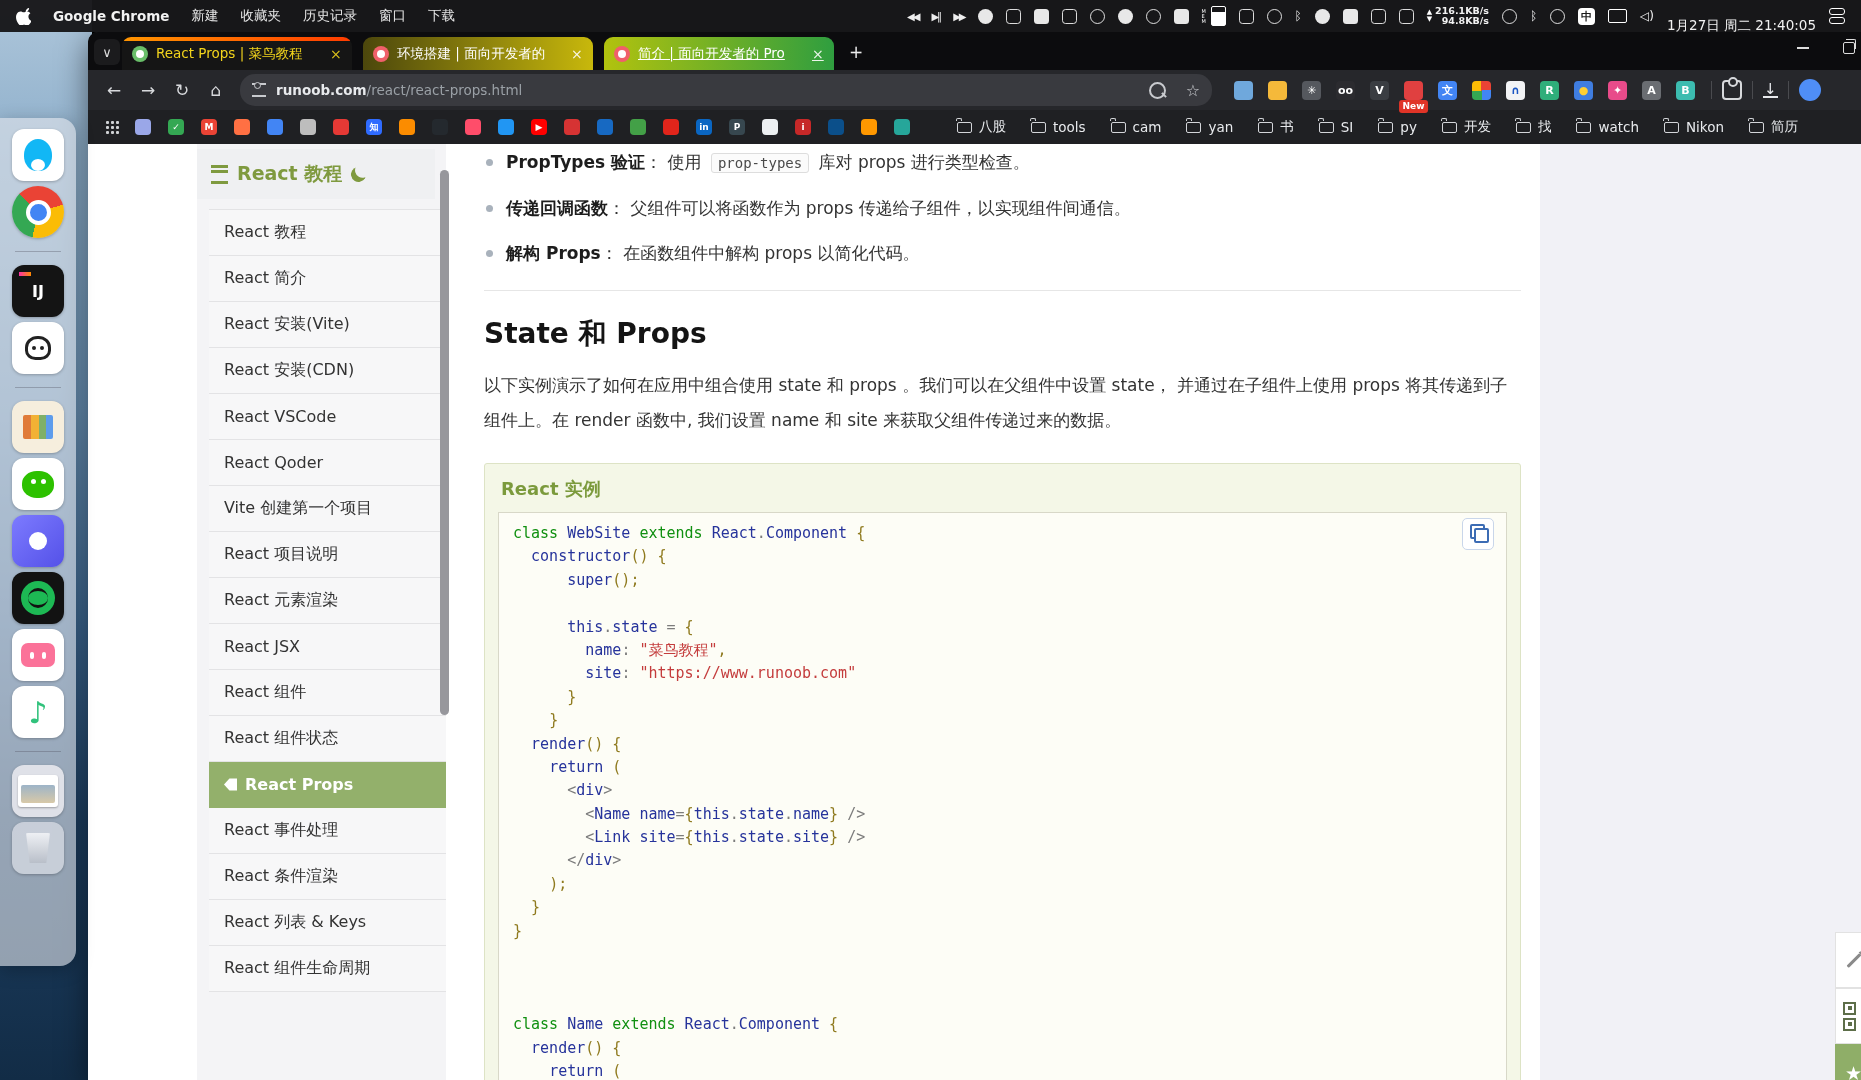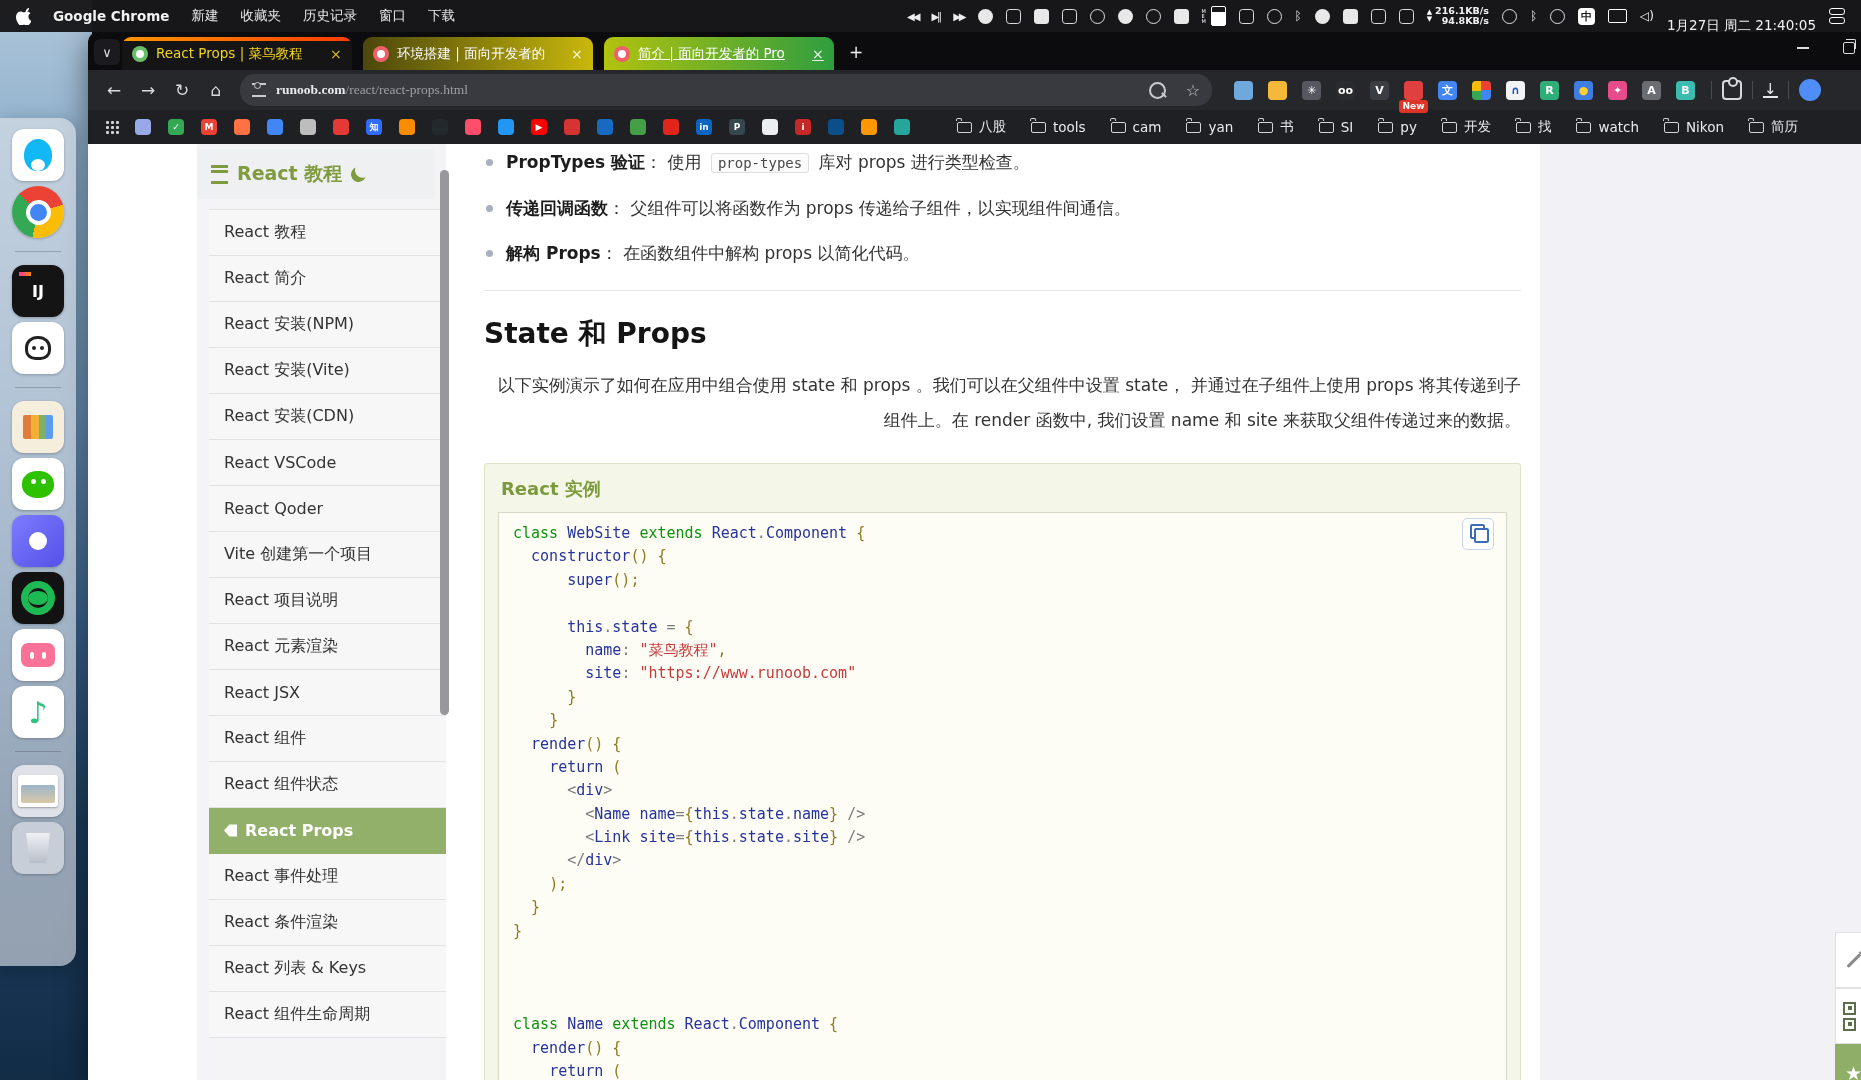--- a/index.html
+++ b/index.html
@@ -74,21 +74,21 @@
   .tab-title{flex:1;overflow:hidden;text-overflow:clip;}
   .tab-close{flex:0 0 14px;font-size:14px;opacity:.9;}
   .newtab-btn{width:26px;height:26px;margin:0 0 5px 9px;color:#eee;font-size:17px;display:flex;align-items:center;justify-content:center;}
   .win-controls{position:absolute;right:6px;top:10px;display:flex;gap:34px;align-items:center;color:#ddd;}
   .wc-min{width:12px;height:2px;background:#ddd;}
   .wc-max{width:10px;height:10px;border:1.5px solid #ddd;border-radius:2px;position:relative;}
   .wc-max::before{content:'';position:absolute;left:2px;top:-4px;width:9px;height:9px;border-top:1.5px solid #ddd;border-right:1.5px solid #ddd;border-radius:0 2px 0 0;}
   
   .toolbar{position:relative;height:40px;background:#26272b;display:flex;align-items:center;padding:0 10px;gap:2px;z-index:5;}
   .nav-ico{width:32px;height:32px;display:flex;align-items:center;justify-content:center;color:#d7d9dc;font-size:17px;border-radius:50%;}
-  .pill{height:16px;flex:0 0 972px;background:#393a3f;border-radius:15px;display:flex;align-items:center;padding:16px 12px;box-sizing:border-box;margin:0 6px;font-family:Liberation Serif, serif;}
+  .pill{height:16px;flex:0 0 972px;background:#393a3f;border-radius:15px;display:flex;align-items:center;padding:16px 12px;box-sizing:border-box;margin:0 6px;}
   .tune{width:14px;height:10px;border-top:2px solid #c8cace;border-bottom:2px solid #c8cace;position:relative;margin-right:10px;}
   .tune::before{content:'';position:absolute;top:-3.5px;left:2px;width:5px;height:5px;background:#393a3f;border:1.5px solid #c8cace;border-radius:50%;}
   .url{font-size:13.5px;color:#e8eaed;white-space:nowrap;overflow:hidden;flex:1;}
   .url .path{color:#9aa0a6;}
   .pill-zoom{width:13px;height:13px;border:2px solid #c8cace;border-radius:50%;position:relative;margin-right:20px;}
   .pill-zoom::after{content:'';position:absolute;left:10px;top:10px;width:6px;height:2px;background:#c8cace;transform:rotate(45deg);}
   .pill-star{color:#c8cace;font-size:16px;}
   #ext-row{display:flex;align-items:center;gap:15px;margin-left:14px;}
   .ext{width:19px;height:19px;border-radius:4px;position:relative;display:flex;align-items:center;justify-content:center;}
   .ext-l{font-size:11px;font-weight:bold;color:#fff;line-height:1;}
@@ -132,21 +132,21 @@
   
   .main{position:absolute;left:396px;top:0;width:1037px;}
   #bullet-list{list-style:none;margin:6px 0 0;padding:0;font-size:17px;color:#333;}
   .bullet{position:relative;padding-left:22px;margin-bottom:21px;line-height:24px;}
   .bullet::before{content:'';position:absolute;left:2px;top:8.5px;width:7px;height:7px;border-radius:50%;background:#a9b2bc;}
   .bullet b{color:#1d1d1d;}
   .chip{font-family:"DejaVu Sans Mono","Liberation Mono",monospace;font-size:14px;background:#fbfbfb;
     border:1px solid #ddd;border-radius:3px;padding:1px 6px;margin:0 4px;color:#4a4a4a;}
   .rule{border:none;border-top:1px solid #e6e6e6;margin:25px 0 0;}
   .h2{font-size:28px;font-weight:bold;color:#141414;margin:24px 0 0;}
-  .para{font-size:17px;color:#333;line-height:35px;margin:15px 0 0;text-align:right;}
+  .para{font-size:17px;color:#333;line-height:35px;margin:15px 0 0;}
   .example{margin-top:25px;border:1px solid #dde3c5;background:#f4f7e7;border-radius:3px;height:700px;box-sizing:border-box;}
   .example-title{padding:13px 16px 11px;font-size:18px;font-weight:bold;color:#7b9a3c;}
   .codebox{margin:0 13px;background:#fdfdf6;border:1px solid #d8d8c8;position:relative;padding:9px 0 9px 14px;height:620px;overflow:hidden;}
   #code{font-family:"DejaVu Sans Mono","Liberation Mono",monospace;font-size:15px;}
   .cl{height:23.4px;line-height:23.4px;white-space:pre;}
   .tk-k{color:#109010;} .tk-n{color:#26339b;} .tk-s{color:#c43c3c;} .tk-b{color:#8f7a1e;} .tk-o{color:#7c7c7c;} .tk-pl{color:#333;}
   .copy-btn{position:absolute;top:5px;right:12px;width:30px;height:30px;background:#fff;border:1px solid #c9d6ea;border-radius:5px;}
   .copy-btn::before{content:'';position:absolute;left:7px;top:5px;width:11px;height:11px;border:2px solid #3c6cb4;border-radius:2px;}
   .copy-btn::after{content:'';position:absolute;left:11px;top:9px;width:11px;height:11px;border:2px solid #3c6cb4;background:#fff;border-radius:2px;}
   
@@ -420,23 +420,20 @@
           <span class="moon"></span>
         </div>
         <div id="side-items">
             <div class="side-item">
               <span class="side-label">React 教程</span>
             </div>
             <div class="side-item">
               <span class="side-label">React 简介</span>
             </div>
             <div class="side-item">
-              <span class="side-label">React 安装(NPM)</span>
-            </div>
-            <div class="side-item">
               <span class="side-label">React 安装(Vite)</span>
             </div>
             <div class="side-item">
               <span class="side-label">React 安装(CDN)</span>
             </div>
             <div class="side-item">
               <span class="side-label">React VSCode</span>
             </div>
             <div class="side-item">
               <span class="side-label">React Qoder</span>

